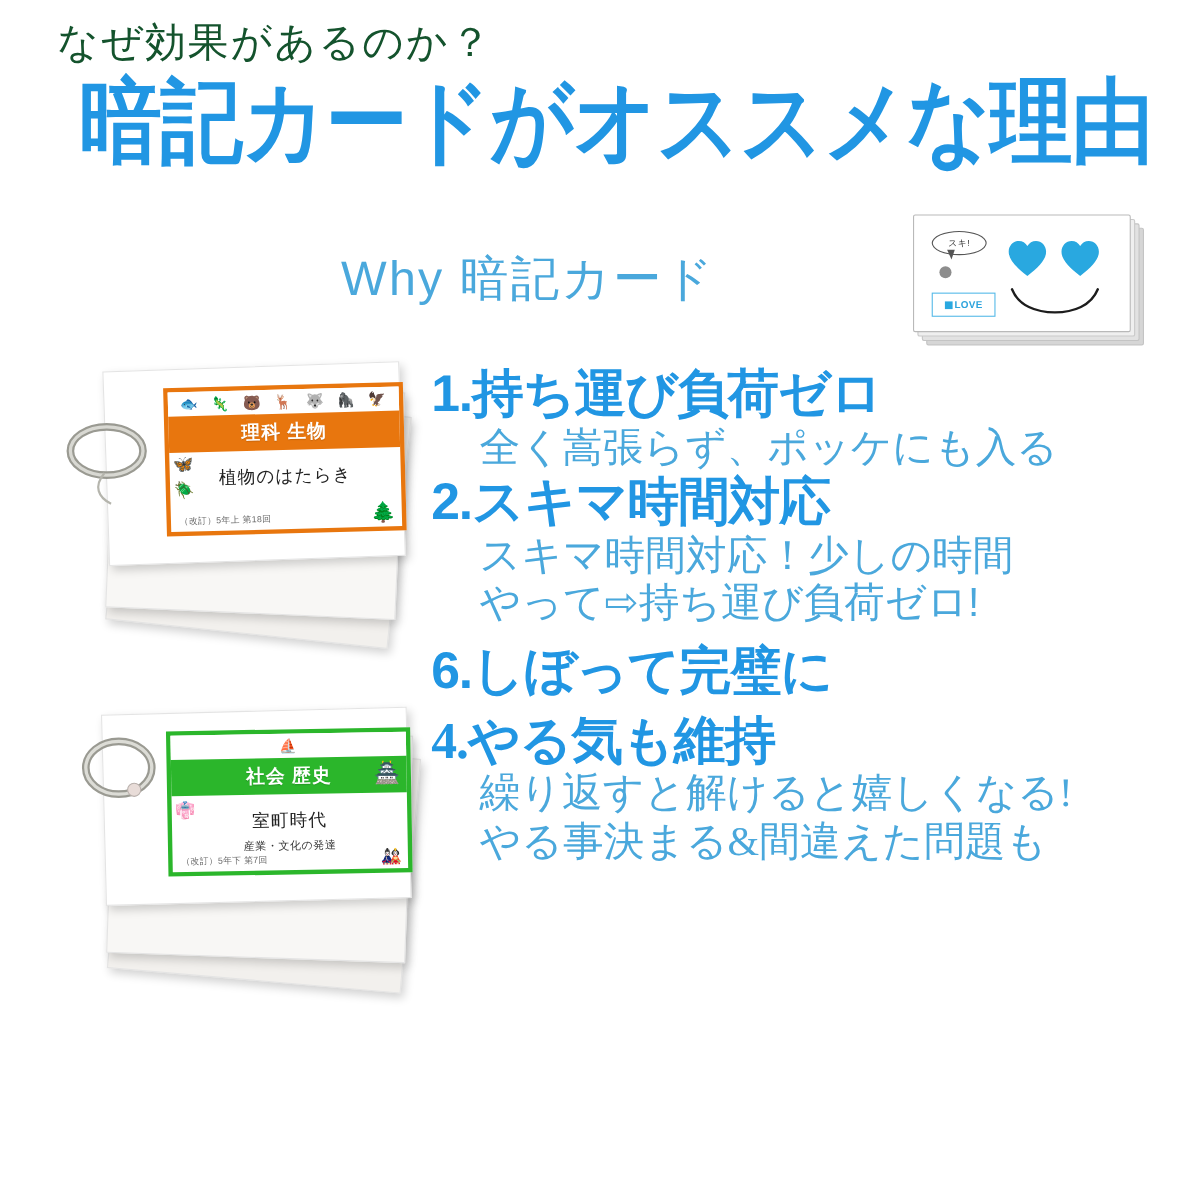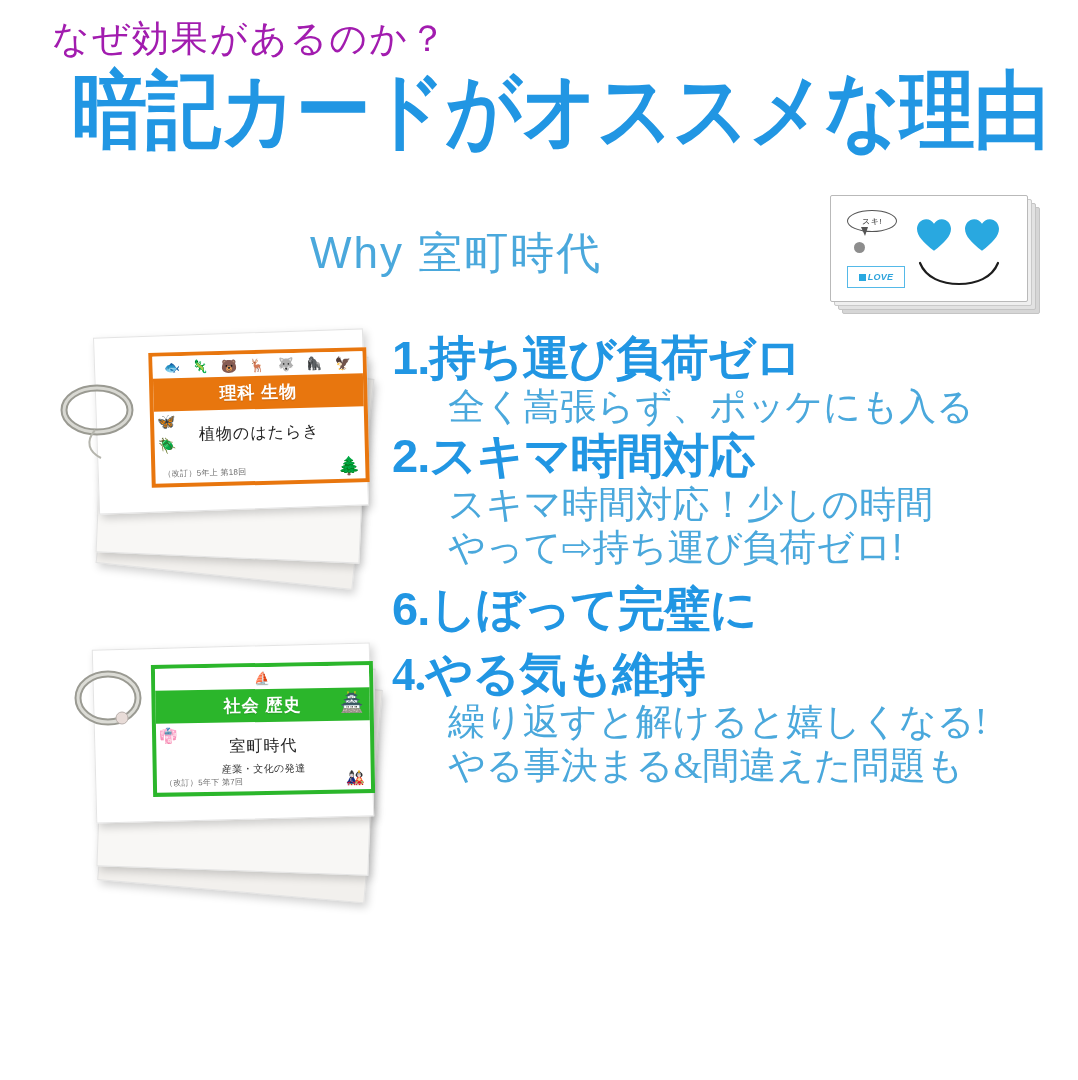--- a/index.html
+++ b/index.html
@@ -9,21 +9,21 @@
     font-family:"Liberation Sans","DejaVu Sans",sans-serif;
     overflow:hidden;
     position:relative;
   }
   .stage{position:relative;width:1078px;height:1080px;}
 
   
   .kicker{
     position:absolute;left:52px;top:14px;
     font-size:37px;letter-spacing:2px;
-    color:#a21caf;font-weight:300;
+    color:#14532d;font-weight:300;
     white-space:nowrap;
   }
   .headline{
     position:absolute;left:72px;top:55px;
     font-size:75px;font-weight:bold;
     color:#2196e3;letter-spacing:-1px;
     white-space:nowrap;
     transform:scaleY(1.12);transform-origin:left top;
   }
 
@@ -54,21 +54,21 @@
   }
   .bubble:after{
     content:"";position:absolute;left:13px;top:16px;
     width:0;height:0;border-left:4px solid transparent;
     border-right:3px solid transparent;border-top:9px solid #555;
   }
   .dot{position:absolute;left:17px;top:40px;width:11px;height:11px;border-radius:50%;background:#8d8d8d;}
   .lovebadge{
     position:absolute;left:10px;top:64px;width:56px;height:20px;
     border:1.5px solid #55b9e8;background:#fff;
-    display:flex;align-items:center;justify-content:center;gap:2px;font-style:italic;
+    display:flex;align-items:center;justify-content:center;gap:2px;
   }
   .lovebadge .sq{width:7px;height:7px;background:#29a8e0;}
   .lovebadge .txt{font-size:9px;color:#2da3dc;font-weight:bold;letter-spacing:0.3px;}
   .heart{
     position:absolute;width:38px;height:34px;
   }
   .heart svg{width:100%;height:100%;display:block;}
   .heart.left{left:78px;top:16px;}
   .heart.right{left:126px;top:16px;}
   .smile{position:absolute;left:80px;top:58px;width:84px;height:26px;}
@@ -142,36 +142,36 @@
 
   
   .reasons{position:absolute;left:392px;top:332px;width:640px;}
   .reason{margin-bottom:6px;}
   .reason .rhead{
     font-size:47px;font-weight:bold;color:#2196e3;
     letter-spacing:-1px;line-height:1.12;white-space:nowrap;
   }
   .reason .rline{
     font-size:37px;color:#4aa8dc;font-weight:400;
-    line-height:1.17;white-space:nowrap;margin-left:56px;
+    line-height:1.17;white-space:nowrap;margin-left:44px;
   }
   .r1{margin-bottom:2px;}
   .r2{margin-top:2px;}
   .r3{margin-top:14px;}
   .r4{margin-top:12px;font-family:Liberation Serif, serif;}
 </style>
 </head>
 <body>
 
 <div class="stage">
 
   <div class="kicker">なぜ効果があるのか？</div>
   <div class="headline">暗記カードがオススメな理由</div>
 
-  <div class="why">Why 室町時代</div>
+  <div class="why">Why 暗記カード</div>
 
   <div class="heartstack">
     <div class="sheet s4"></div>
     <div class="sheet s3"></div>
     <div class="sheet s2"></div>
     <div class="sheet s1">
       <div class="inner">
         <div class="bubble">スキ!</div>
         <div class="dot"></div>
         <div class="lovebadge">

